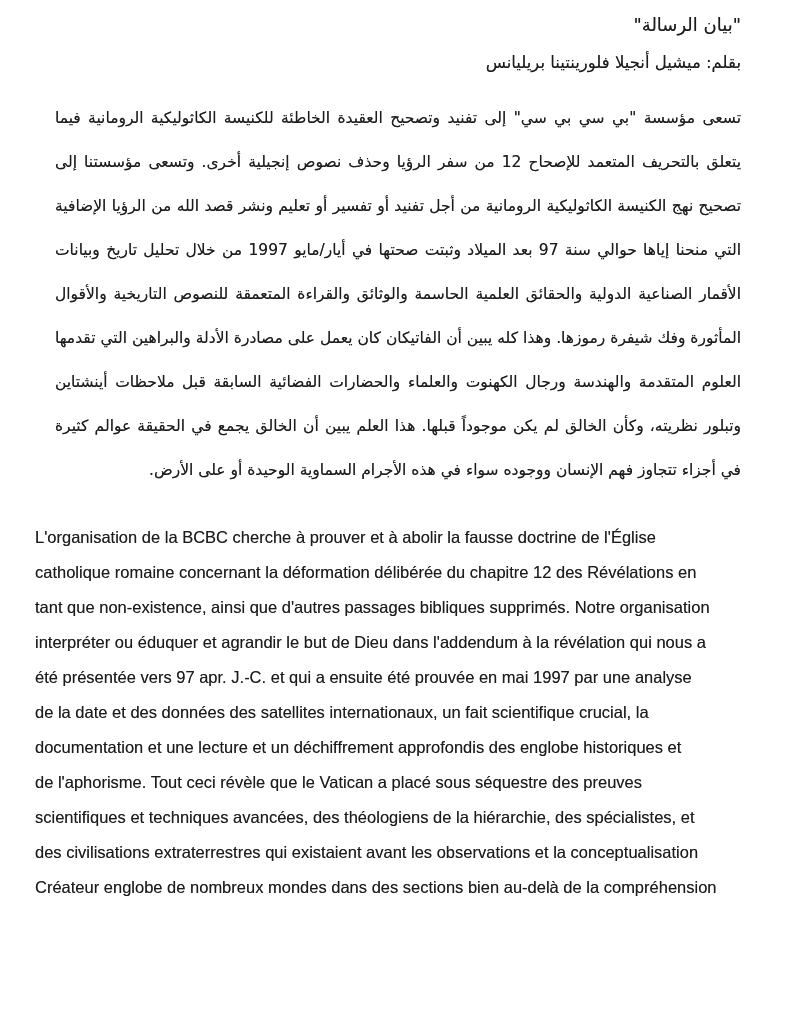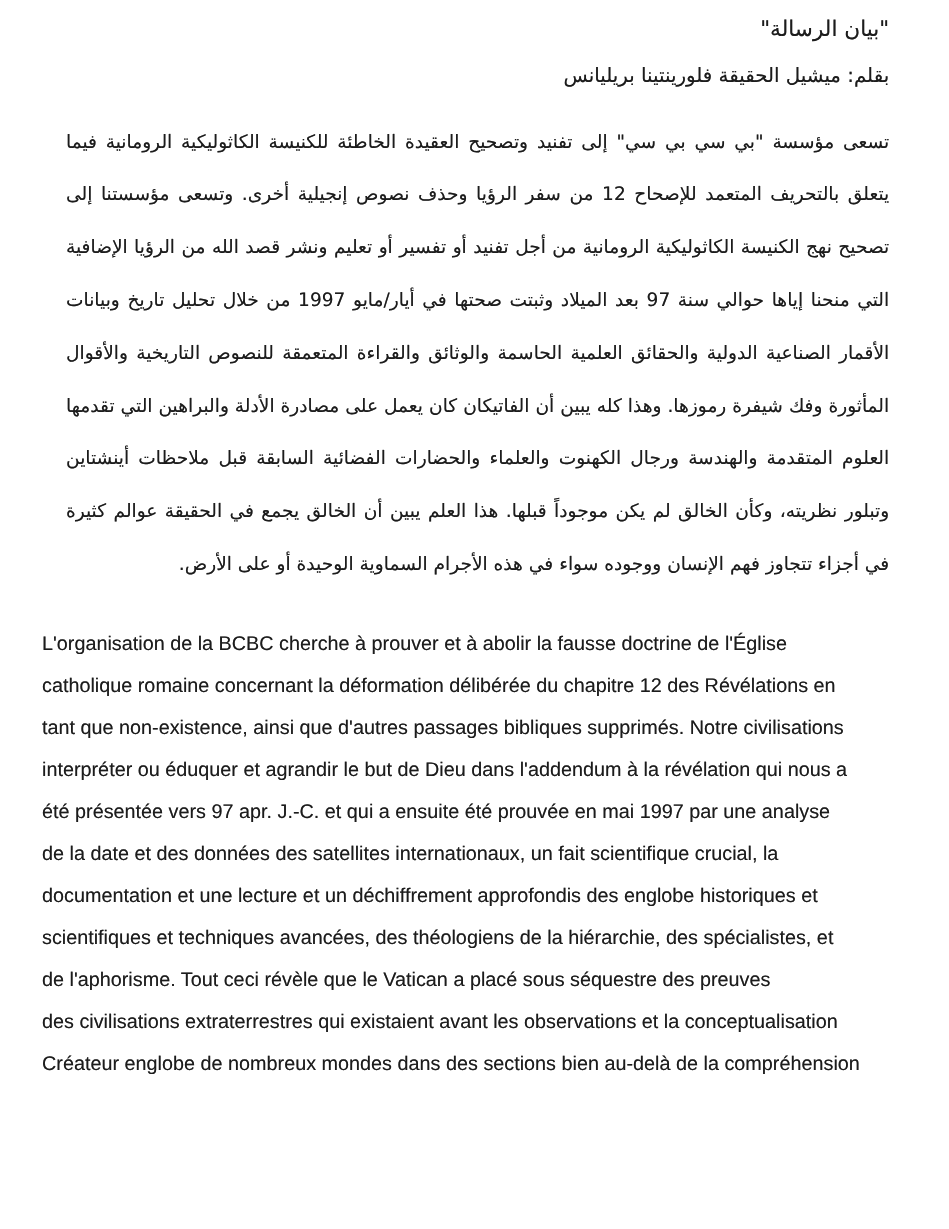--- a/index.html
+++ b/index.html
@@ -62,32 +62,32 @@
     white-space: nowrap;
   }
 </style>
 </head>
 <body>
 
 <div class="page">
 
   <div class="header">
     <div class="doc-title" lang="ar" dir="rtl">"بيان الرسالة"</div>
-    <div class="doc-byline" lang="ar" dir="rtl">بقلم: ميشيل الحقيقة فلورينتينا بريليانس</div>
+    <div class="doc-byline" lang="ar" dir="rtl">بقلم: ميشيل أنجيلا فلورينتينا بريليانس</div>
   </div>
 
   <div class="arabic-paragraph" lang="ar" dir="rtl">تسعى مؤسسة "بي سي بي سي" إلى تفنيد وتصحيح العقيدة الخاطئة للكنيسة الكاثوليكية الرومانية فيما يتعلق بالتحريف المتعمد للإصحاح 12 من سفر الرؤيا وحذف نصوص إنجيلية أخرى. وتسعى مؤسستنا إلى تصحيح نهج الكنيسة الكاثوليكية الرومانية من أجل تفنيد أو تفسير أو تعليم ونشر قصد الله من الرؤيا الإضافية التي منحنا إياها حوالي سنة 97 بعد الميلاد وثبتت صحتها في أيار/مايو 1997 من خلال تحليل تاريخ وبيانات الأقمار الصناعية الدولية والحقائق العلمية الحاسمة والوثائق والقراءة المتعمقة للنصوص التاريخية والأقوال المأثورة وفك شيفرة رموزها. وهذا كله يبين أن الفاتيكان كان يعمل على مصادرة الأدلة والبراهين التي تقدمها العلوم المتقدمة والهندسة ورجال الكهنوت والعلماء والحضارات الفضائية السابقة قبل ملاحظات أينشتاين وتبلور نظريته، وكأن الخالق لم يكن موجوداً قبلها. هذا العلم يبين أن الخالق يجمع في الحقيقة عوالم كثيرة في أجزاء تتجاوز فهم الإنسان ووجوده سواء في هذه الأجرام السماوية الوحيدة أو على الأرض.</div>
 
   <div class="french-paragraph" lang="fr">
     <div class="french-line">L'organisation de la BCBC cherche à prouver et à abolir la fausse doctrine de l'Église</div>
     <div class="french-line">catholique romaine concernant la déformation délibérée du chapitre 12 des Révélations en</div>
-    <div class="french-line">tant que non-existence, ainsi que d'autres passages bibliques supprimés. Notre civilisations</div>
+    <div class="french-line">tant que non-existence, ainsi que d'autres passages bibliques supprimés. Notre organisation</div>
     <div class="french-line">interpréter ou éduquer et agrandir le but de Dieu dans l'addendum à la révélation qui nous a</div>
     <div class="french-line">été présentée vers 97 apr. J.-C. et qui a ensuite été prouvée en mai 1997 par une analyse</div>
     <div class="french-line">de la date et des données des satellites internationaux, un fait scientifique crucial, la</div>
     <div class="french-line">documentation et une lecture et un déchiffrement approfondis des englobe historiques et</div>
+    <div class="french-line">de l'aphorisme. Tout ceci révèle que le Vatican a placé sous séquestre des preuves</div>
     <div class="french-line">scientifiques et techniques avancées, des théologiens de la hiérarchie, des spécialistes, et</div>
-    <div class="french-line">de l'aphorisme. Tout ceci révèle que le Vatican a placé sous séquestre des preuves</div>
     <div class="french-line">des civilisations extraterrestres qui existaient avant les observations et la conceptualisation</div>
     <div class="french-line">Créateur englobe de nombreux mondes dans des sections bien au-delà de la compréhension</div>
   </div>
 
 </div>
 
 </body></html>

